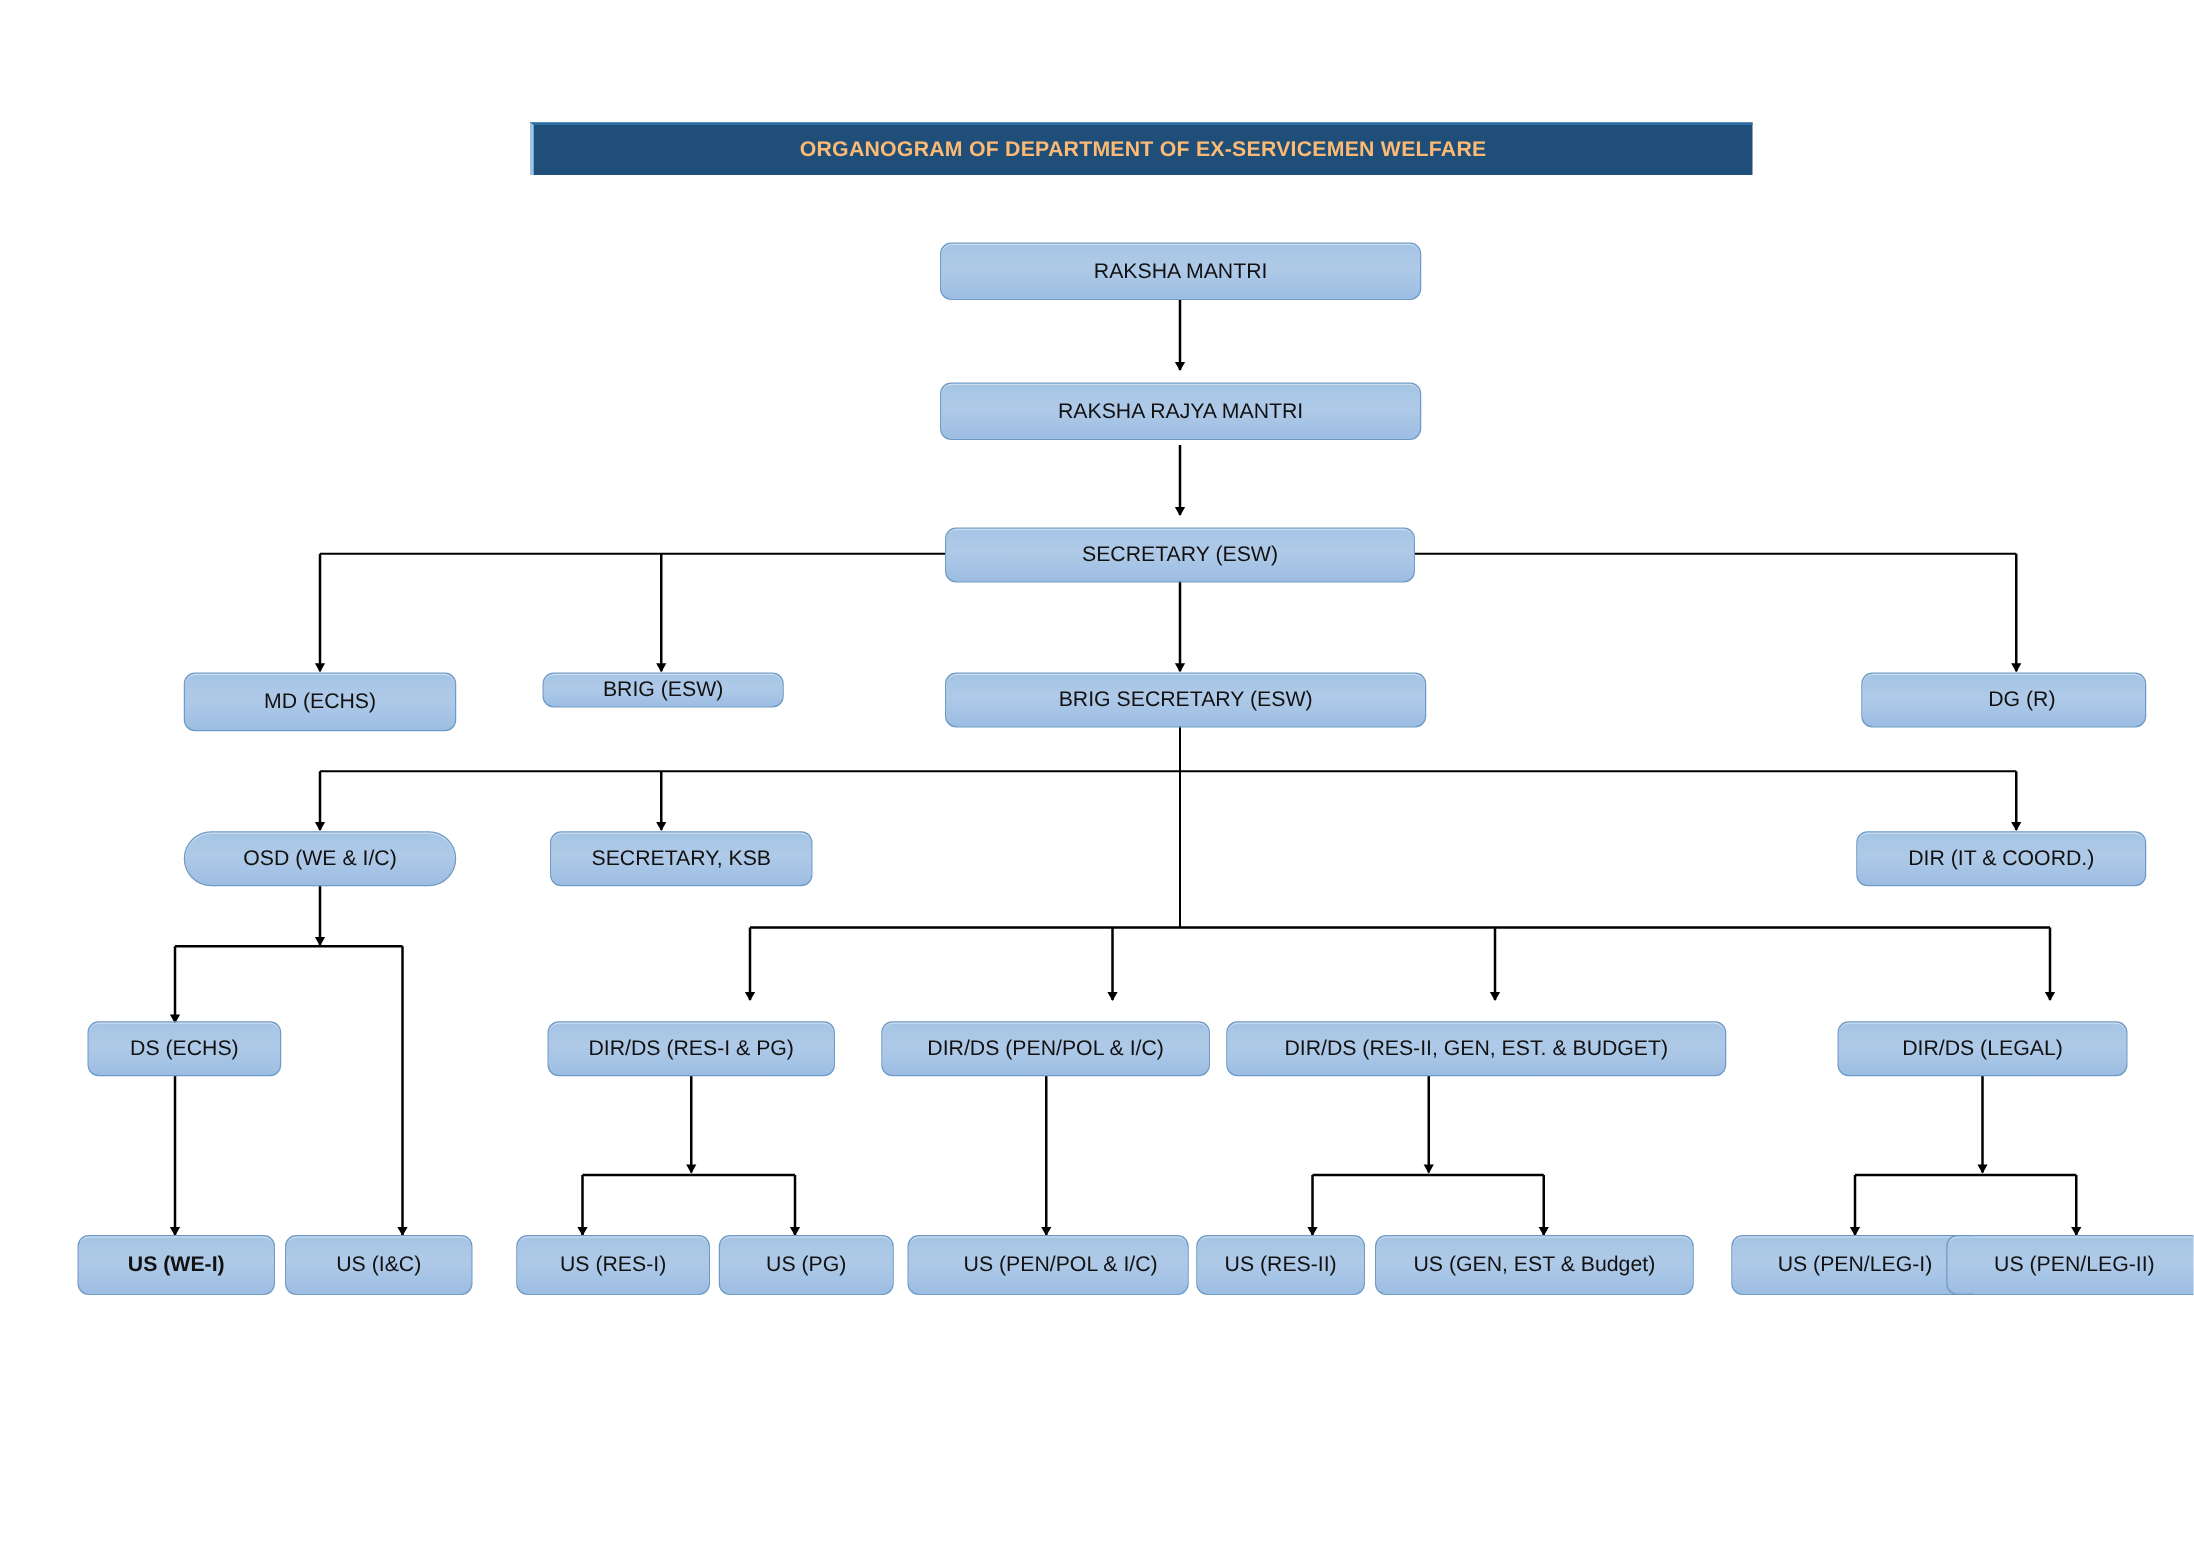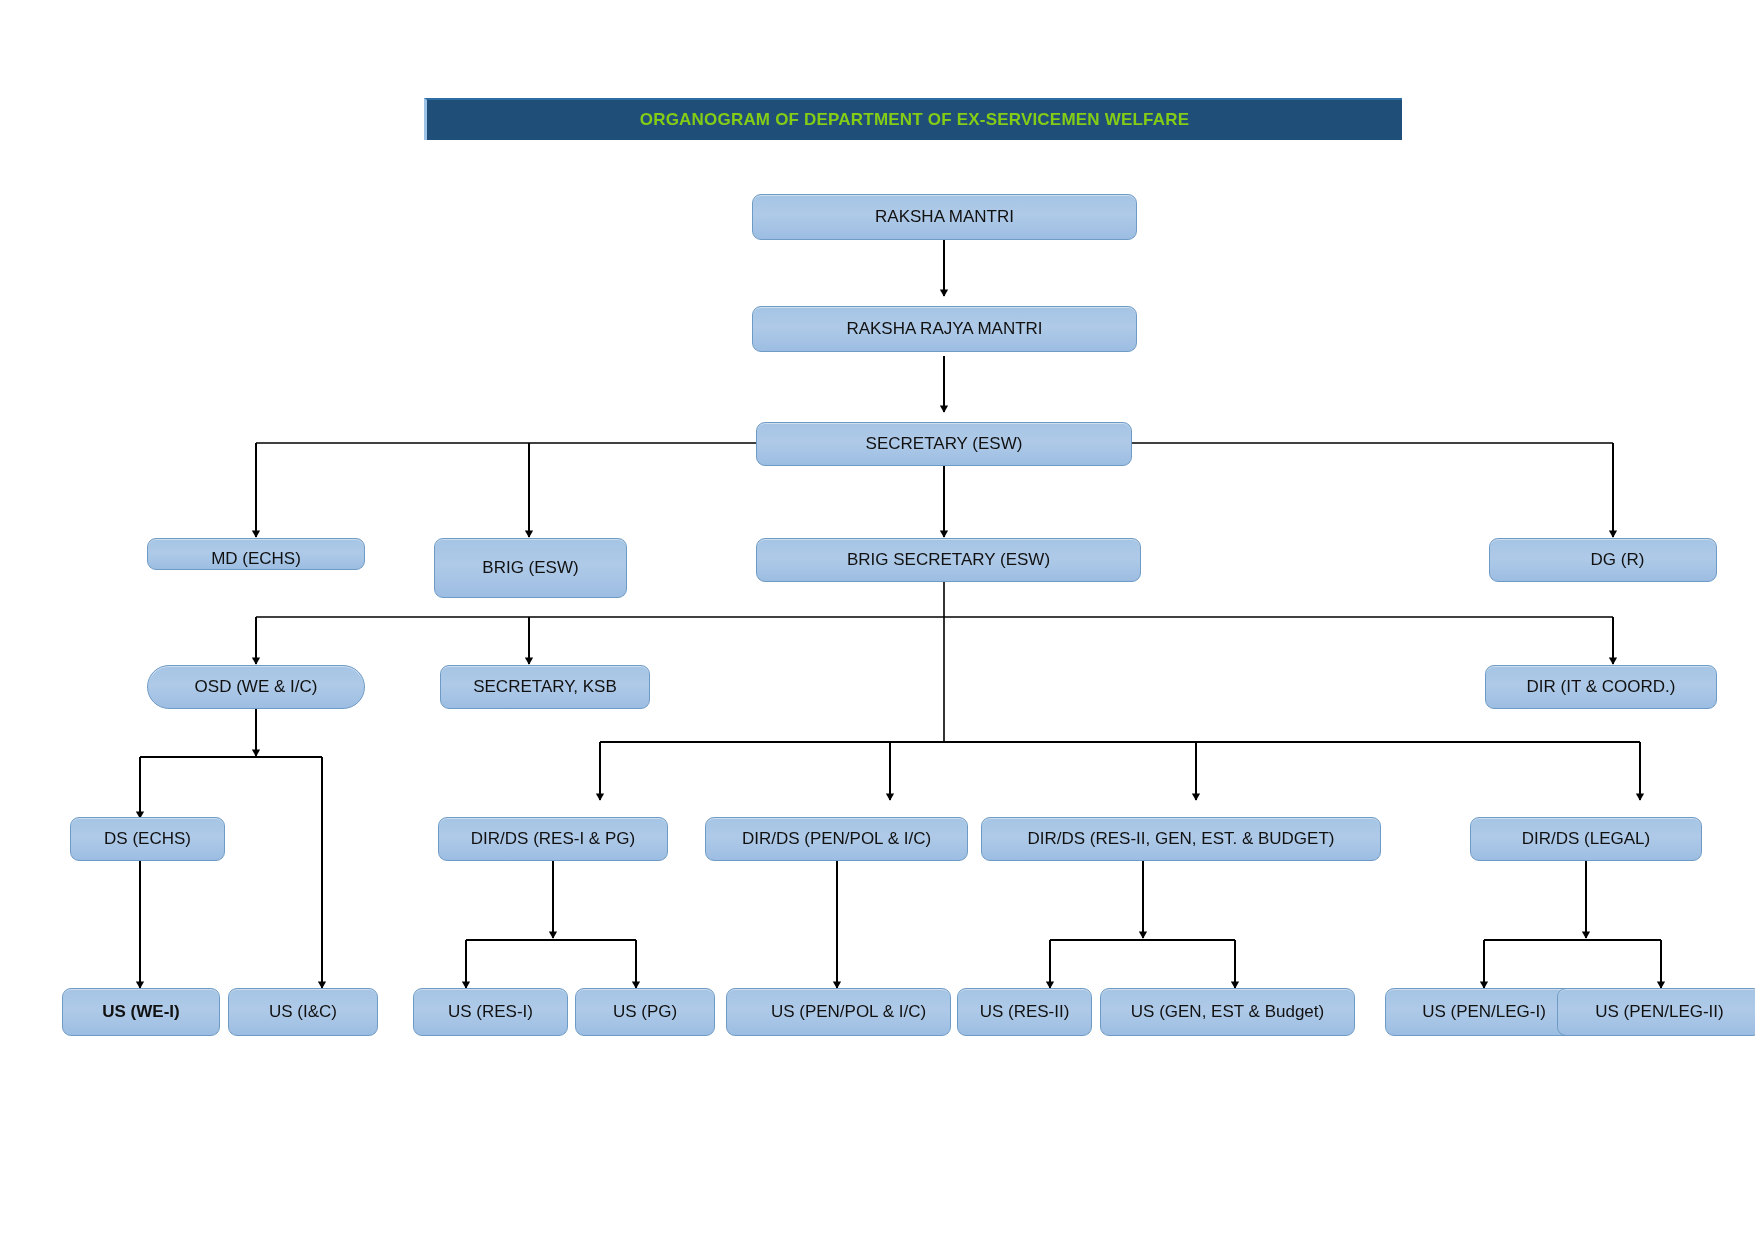--- a/index.html
+++ b/index.html
@@ -33,21 +33,21 @@
     height: 42px;
     background: #1F4E79;
     border-top: 2px solid #2E6CA4;
     border-left: 3px solid #9DC3E6;
     box-sizing: border-box;
     display: flex;
     align-items: center;
     justify-content: center;
   }
   .title-bar .title-text {
-    color: #84cc16;
+    color: #fdba74;
     font-size: 17px;
     font-weight: bold;
     letter-spacing: 0.2px;
     white-space: nowrap;
   }
   .node {
     position: absolute;
     box-sizing: border-box;
     border: 1px solid #6E9BC5;
     border-radius: 9px;
@@ -142,24 +142,24 @@
   </div>
 
   <div class="node" style="left:752px; top:306px; width:385px; height:46px;">
     <span class="node-label">RAKSHA RAJYA MANTRI</span>
   </div>
 
   <div class="node" style="left:756px; top:422px; width:376px; height:44px;">
     <span class="node-label">SECRETARY (ESW)</span>
   </div>
 
-  <div class="node" style="left:147px; top:538px; width:218px; height:32px;align-items:flex-end;">
+  <div class="node" style="left:147px; top:538px; width:218px; height:47px;">
     <span class="node-label">MD (ECHS)</span>
   </div>
-  <div class="node" style="left:434px; top:538px; width:193px; height:60px;">
+  <div class="node" style="left:434px; top:538px; width:193px; height:28px;">
     <span class="node-label">BRIG (ESW)</span>
   </div>
   <div class="node" style="left:756px; top:538px; width:385px; height:44px;">
     <span class="node-label">BRIG SECRETARY (ESW)</span>
   </div>
   <div class="node" style="left:1489px; top:538px; width:228px; height:44px;padding-left:37px;">
     <span class="node-label">DG (R)</span>
   </div>
 
   <div class="node" style="left:147px; top:665px; width:218px; height:44px;border-radius:22px;">

